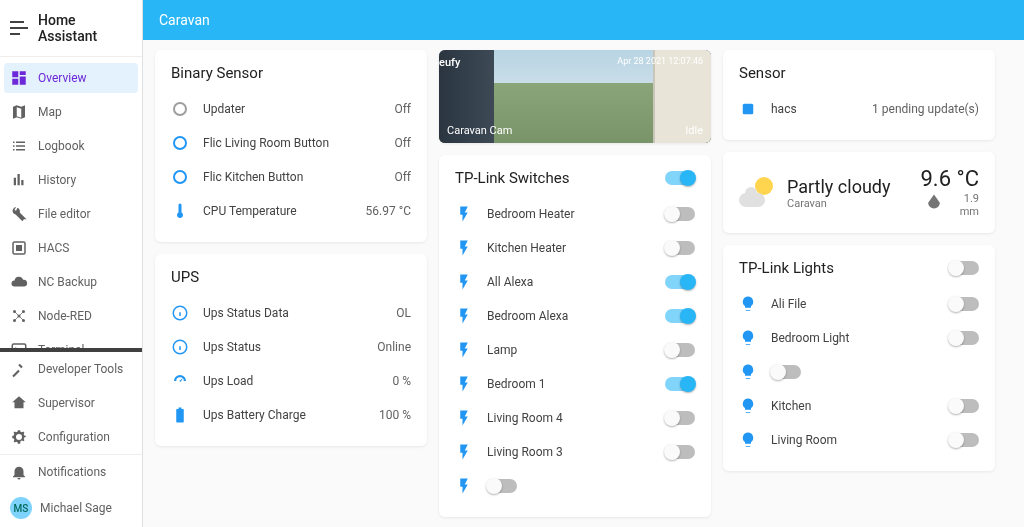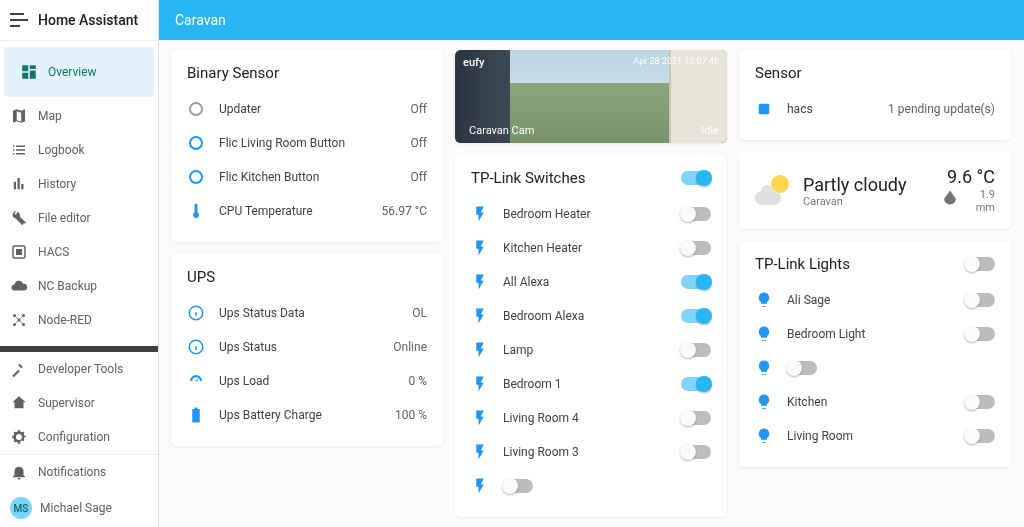--- a/index.html
+++ b/index.html
@@ -1,64 +1,64 @@
 <!DOCTYPE html>
 <html><head>
 <meta charset="utf-8">
 <style>
 * { margin: 0; padding: 0; box-sizing: border-box; }
 body { font-family: Roboto, -apple-system, BlinkMacSystemFont, sans-serif; font-size: 13px; background: #fafafa; color: #212121; width: 1024px; height: 527px; overflow: hidden; }
 .app { display: flex; height: 527px; }
-.sidebar { width: 159px; background: #fff; border-right: 1px solid #e0e0e0; display: flex; flex-direction: column; }
+.sidebar { width: 143px; background: #fff; border-right: 1px solid #e0e0e0; display: flex; flex-direction: column; }
 .sidebar-header { display: flex; align-items: center; padding: 12px 10px; border-bottom: 1px solid #eee; }
 .menu-icon { width: 18px; height: 14px; display: flex; flex-direction: column; justify-content: space-between; margin-right: 10px; cursor: pointer; }
 .menu-icon span { display: block; height: 2px; background: #424242; }
 .menu-icon span:nth-child(1){width:14px}.menu-icon span:nth-child(2){width:18px}.menu-icon span:nth-child(3){width:10px}
 .brand { font-size: 14px; font-weight: 500; color: #212121; }
 .nav { flex: 1; overflow-y: auto; padding-top: 4px; }
 .nav-item { display: flex; align-items: center; padding: 8px 10px; cursor: pointer; color: #616161; font-size: 12px; }
-.nav-item.active { background: #e3f2fd; color: #0f766e; border-radius: 4px; margin: 2px 4px; padding: 16px; }
+.nav-item.active { background: #e3f2fd; color: #6d28d9; border-radius: 4px; margin: 2px 4px; padding: 6px; }
 .nav-ic { width: 18px; height: 18px; margin-right: 10px; display: flex; align-items: center; justify-content: center; fill: currentColor; flex-shrink: 0; }
-.nav-bottom { border-top: 6px solid #404040; }
+.nav-bottom { border-top: 4px solid #404040; }
 .avatar { width: 22px; height: 22px; border-radius: 50%; background: #7dd3fc; color: #00695c; font-size: 10px; font-weight: 500; display: flex; align-items: center; justify-content: center; margin-right: 8px; }
 .main { flex: 1; display: flex; flex-direction: column; }
 .topbar { height: 40px; background: #29b6f6; display: flex; align-items: center; padding: 0 16px; color: #fff; font-size: 14px; }
 .content { flex: 1; padding: 10px 12px; display: flex; gap: 12px; overflow-y: auto; }
 .col { display: flex; flex-direction: column; gap: 12px; }
 .col1 { width: 272px; } .col2 { width: 272px; } .col3 { width: 272px; }
 .card { background: #fff; border-radius: 6px; box-shadow: 0 1px 3px rgba(0,0,0,0.08); padding: 14px 0; }
 .card-title { font-size: 15px; font-weight: 400; padding: 0 16px 10px; display:flex; align-items:center; justify-content:space-between; }
 .row { display: flex; align-items: center; padding: 8px 16px; font-size: 12px; color: #424242; }
 .row-ic { width: 18px; height: 18px; margin-right: 14px; display: flex; align-items: center; justify-content: center; color: #2196f3; flex-shrink: 0; }
 .row-label { flex: 1; }
 .row-val { color: #616161; font-size: 12px; }
 .toggle { width: 30px; height: 14px; background: #bdbdbd; border-radius: 7px; position: relative; cursor: pointer; }
 .toggle::after { content: ""; position: absolute; width: 16px; height: 16px; background: #fafafa; border-radius: 50%; top: -1px; left: -1px; box-shadow: 0 1px 2px rgba(0,0,0,0.3); transition: left .15s; }
 .toggle.on { background: #81d4fa; }
 .toggle.on::after { background: #29b6f6; left: 15px; }
 .camera { background: #222; border-radius: 6px; height: 158px; position: relative; overflow: hidden; box-shadow: 0 1px 3px rgba(0,0,0,0.08); }
 .cam-sky { position: absolute; inset: 0; background: linear-gradient(#b8d4e3 0%, #c9dde8 35%, #8ba57a 35%, #7a9469 100%); }
 .cam-wall { position:absolute; left:0; top:0; width:55px; height:100%; background:linear-gradient(90deg,#2a3540,#3d4a56); }
 .cam-trailer { position:absolute; right:0; bottom:0; width:58px; height:108px; background:#e8e4d8; border-left:2px solid #c9c5b8; }
-.cam-tl { position: absolute; top: 6px; left: 8px; color: #fff; font-size: 11px; font-weight: 500; }
+.cam-tl { position: absolute; top: 6px; left: 0; color: #fff; font-size: 11px; font-weight: 500; }
 .cam-tr { position: absolute; top: 6px; right: 8px; color: #fff; font-size: 9px; }
-.cam-bl { position: absolute; bottom: 6px; left: 14px; color: #fff; font-size: 11px; }
+.cam-bl { position: absolute; bottom: 6px; left: 8px; color: #fff; font-size: 11px; }
 .cam-br { position: absolute; bottom: 6px; right: 8px; color: #fff; font-size: 11px; }
 .circle-ic { width:14px; height:14px; border:2px solid #2196f3; border-radius:50%; }
 .circle-ic.grey { border-color:#9e9e9e; }
 .weather-card { padding: 14px 16px; display:flex; align-items:center;justify-content:space-between; }
 .weather-ic { width: 36px; height: 36px; margin-right: 12px; position:relative; }
 .sun { position:absolute; width:18px; height:18px; background:#ffd54f; border-radius:50%; right:2px; top:2px; }
 .cloud { position:absolute; width:26px; height:14px; background:#e0e0e0; border-radius:10px; bottom:4px; left:0; }
 .cloud::before { content:""; position:absolute; width:12px; height:12px; background:#e0e0e0; border-radius:50%; top:-6px; left:6px; }
 .weather-txt { flex:1; }
 .weather-main { font-size: 18px; font-weight: 400; }
 .weather-sub { font-size: 11px; color: #757575; }
 .weather-right { text-align: right; }
-.weather-temp { font-size: 18px; }
+.weather-temp { font-size: 22px; }
 .weather-precip { font-size: 11px; color: #757575; display:flex; align-items:center; justify-content:flex-end; gap:12px; }
 svg { width:100%; height:100%; }
 </style>
 </head>
 <body>
 
 <div class="app">
   <aside class="sidebar">
     <div class="sidebar-header">
       <div class="menu-icon">
@@ -415,21 +415,21 @@
             <span>TP-Link Lights</span>
             <span class="toggle"></span>
           </div>
           <div id="light-rows">
               <div class="row">
     <span class="row-ic">
                   <svg viewBox="0 0 24 24" fill="#2196f3">
                     <path d="M9 21h6v-1H9v1zm3-19a7 7 0 00-4 12.7V17h8v-2.3A7 7 0 0012 2z"></path>
                   </svg>
                 </span>
-    <span class="row-label">Ali Sage</span>
+    <span class="row-label">Ali File</span>
     <span class="toggle "></span>
   </div>
               <div class="row">
     <span class="row-ic">
                   <svg viewBox="0 0 24 24" fill="#2196f3">
                     <path d="M9 21h6v-1H9v1zm3-19a7 7 0 00-4 12.7V17h8v-2.3A7 7 0 0012 2z"></path>
                   </svg>
                 </span>
     <span class="row-label">Bedroom Light</span>
     <span class="toggle "></span>

